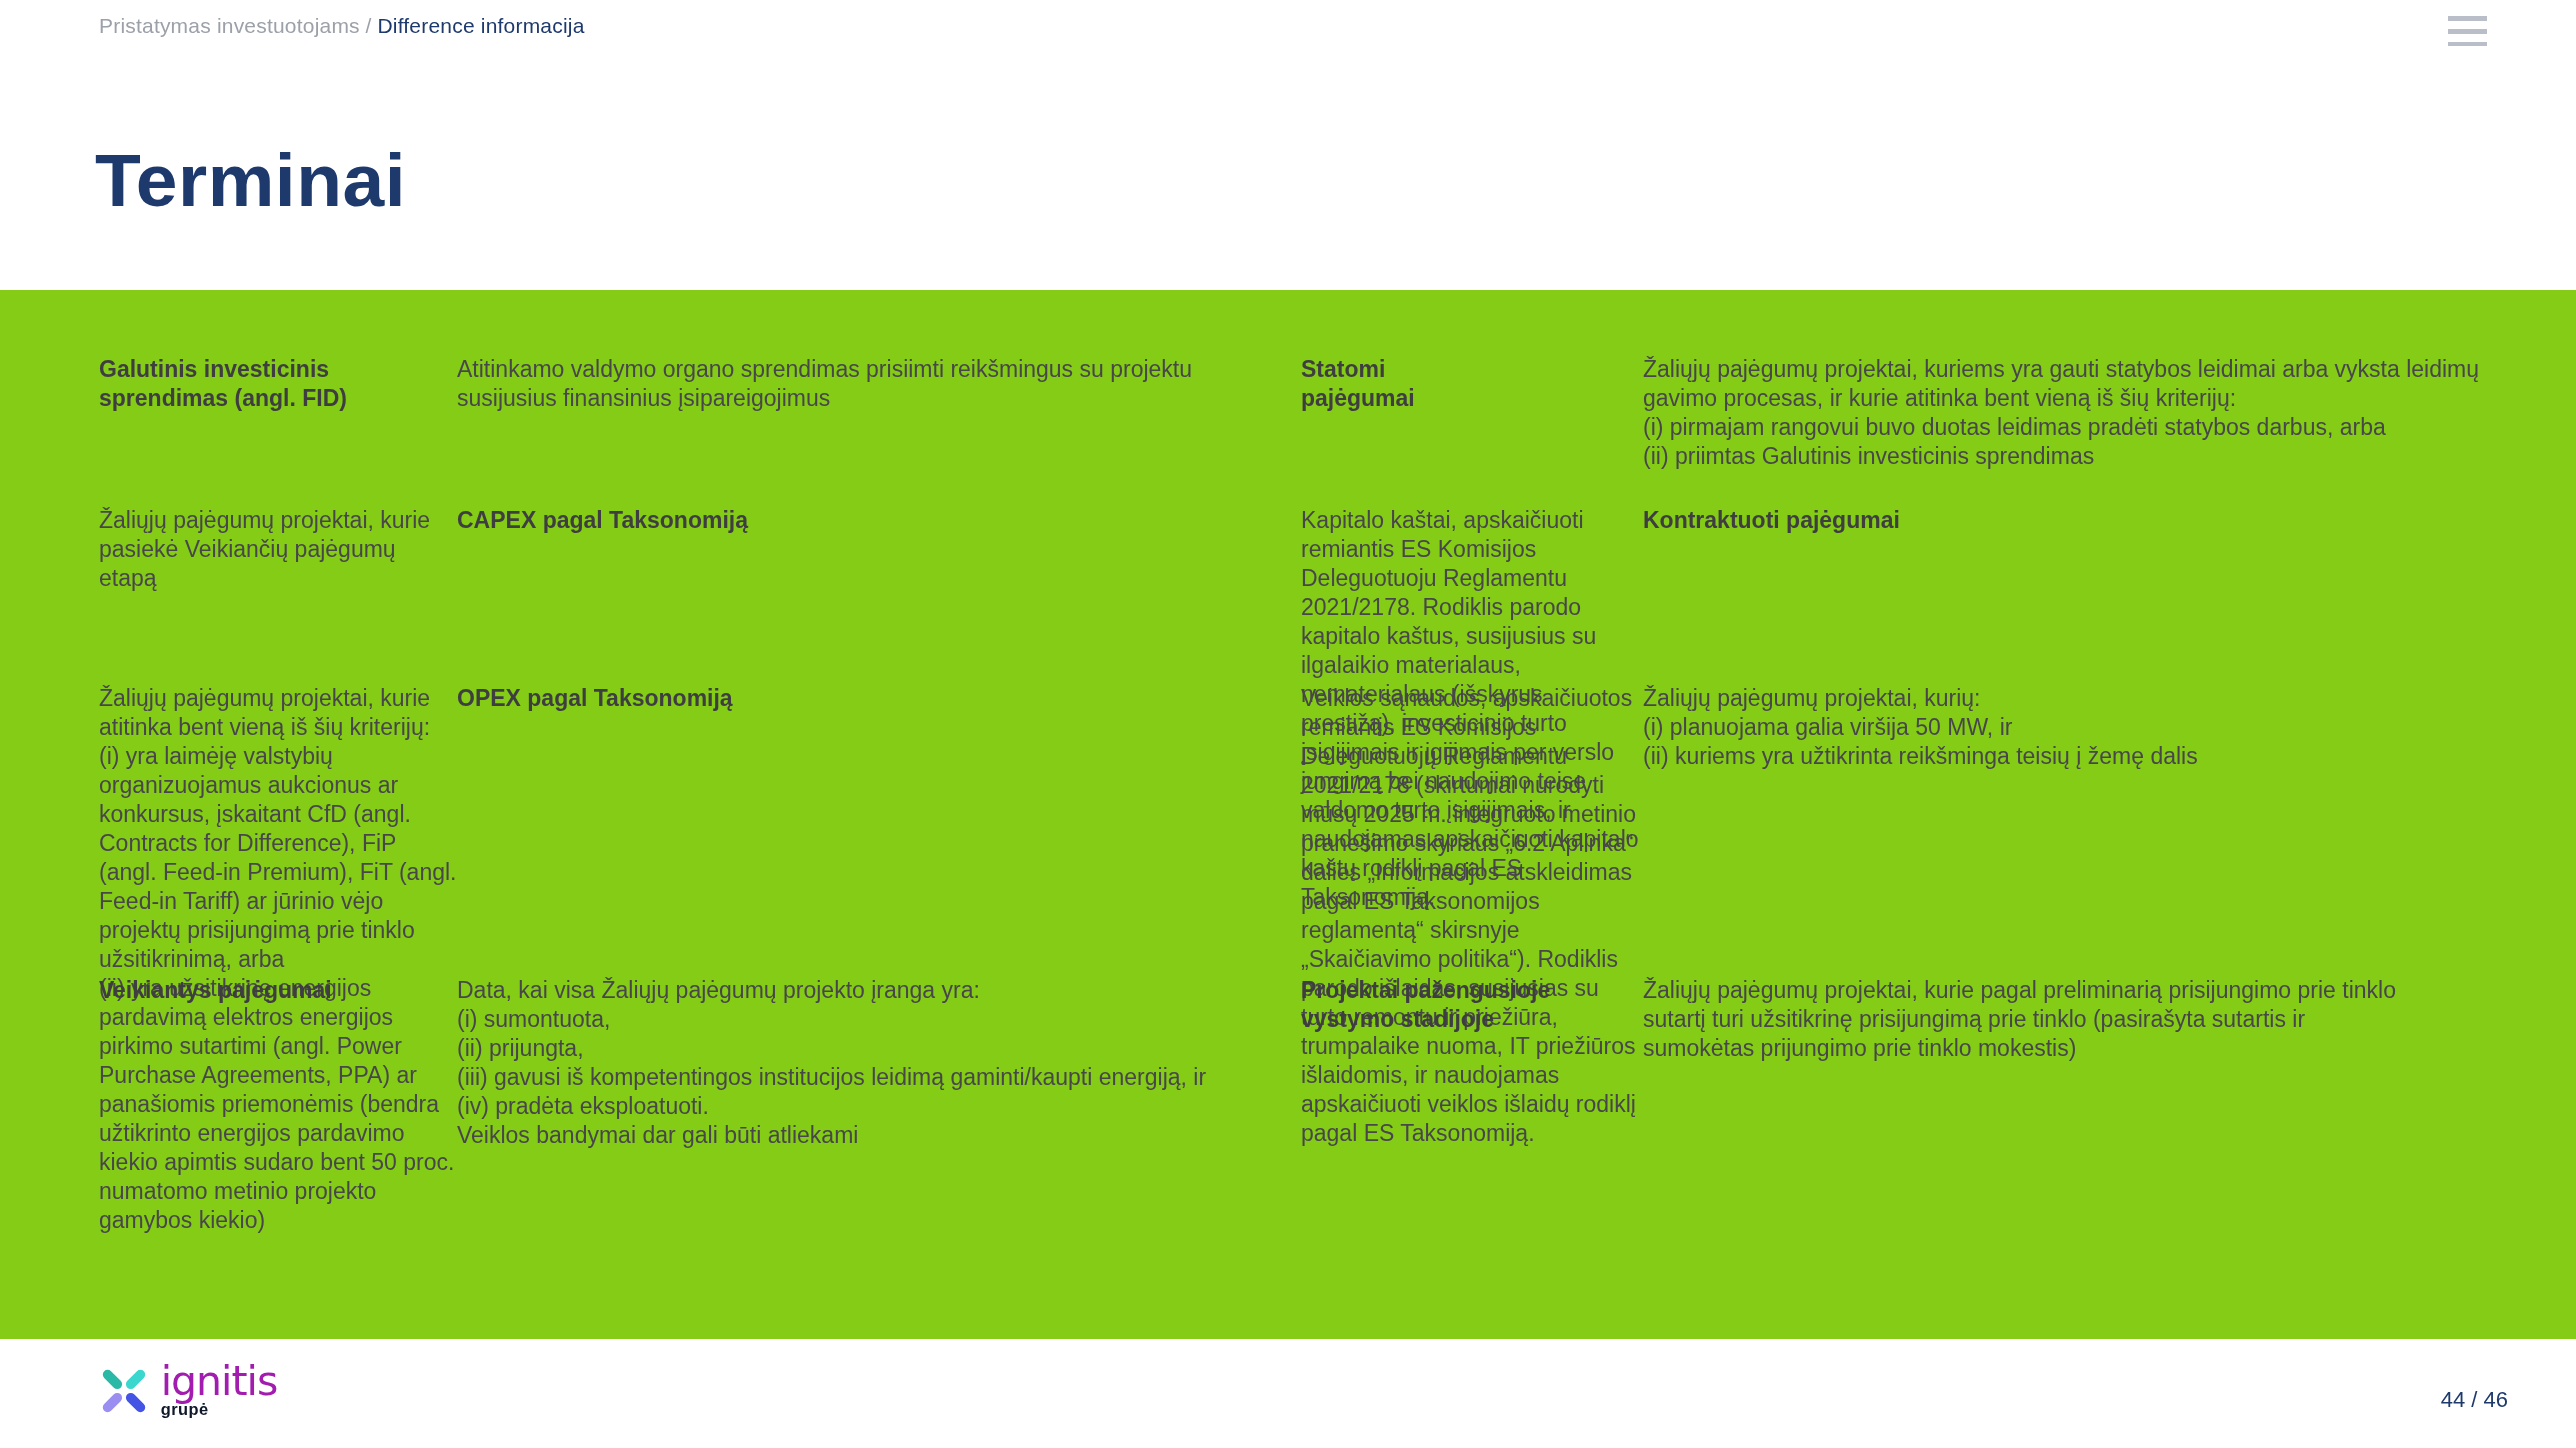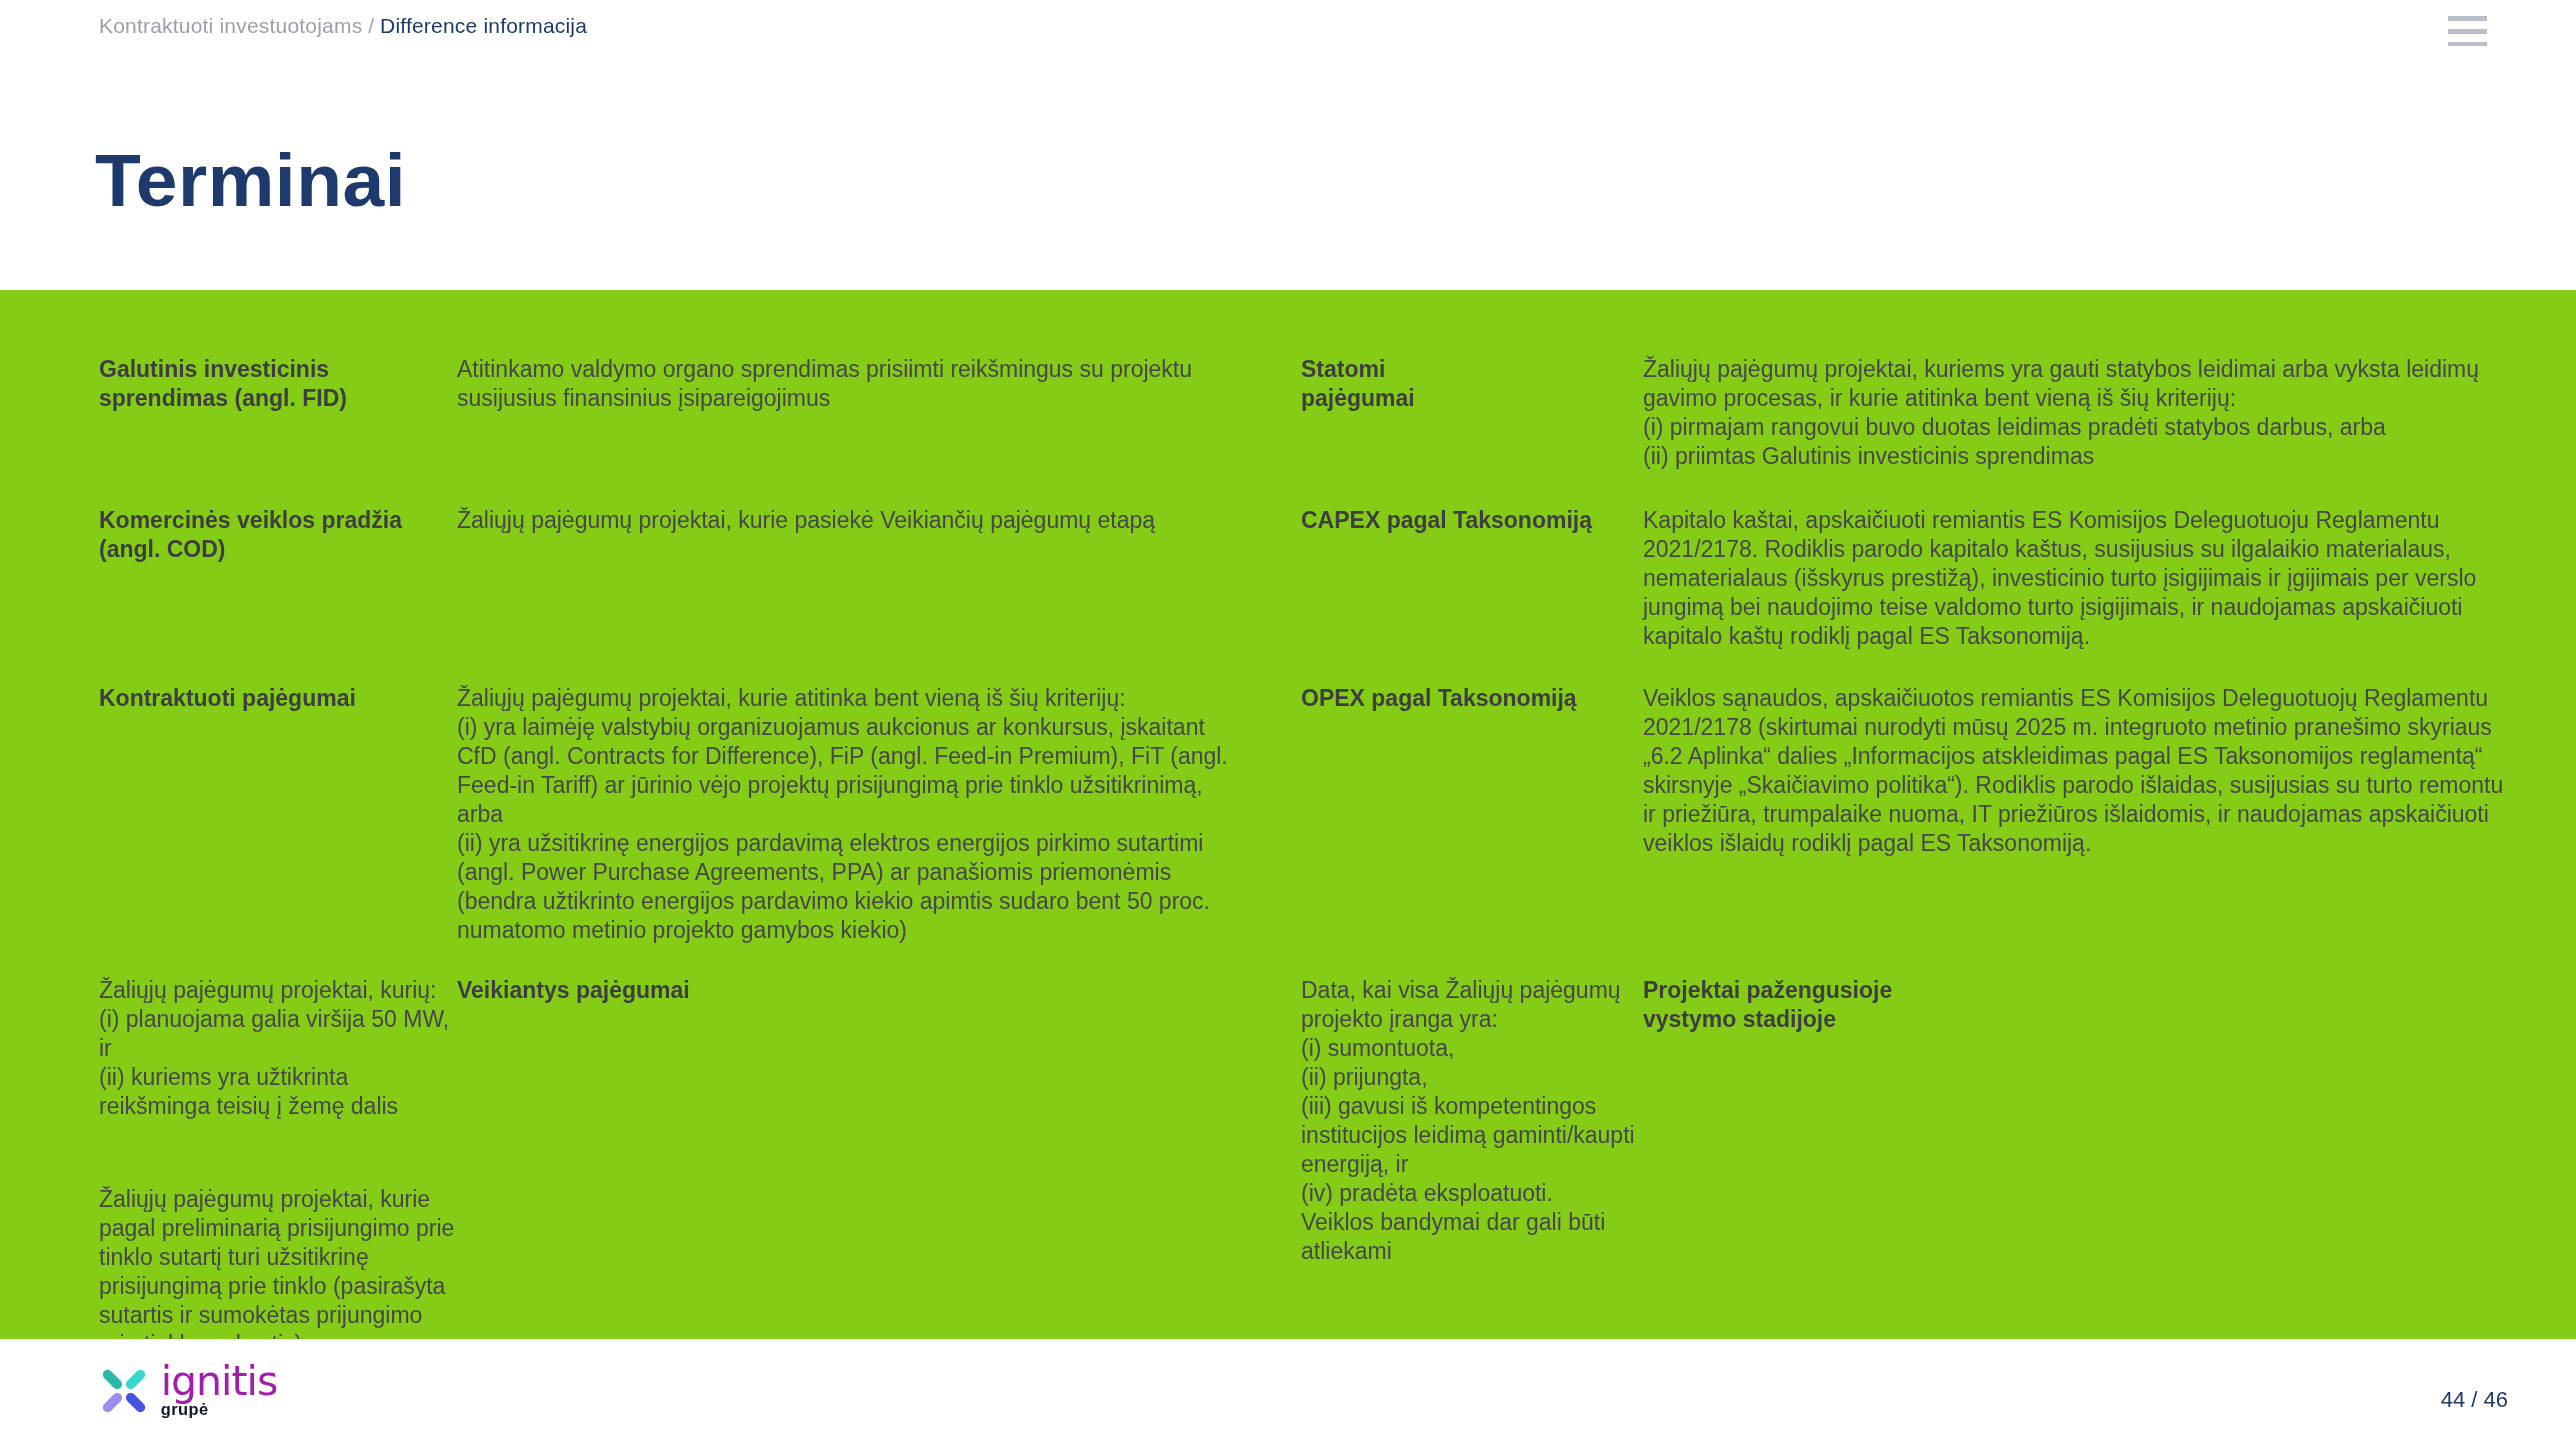--- a/index.html
+++ b/index.html
@@ -71,42 +71,41 @@
   .page-number {
     position: absolute; right: 68px; top: 48px;
     font-size: 22px; color: #1e3a6d;
   }
 </style>
 </head>
 <body>
 
 <div class="header">
   <div class="breadcrumb">
-    <span class="crumb-parent">Kontraktuoti investuotojams</span><span class="crumb-sep">/</span><span class="crumb-current">Difference informacija</span>
+    <span class="crumb-parent">Pristatymas investuotojams</span><span class="crumb-sep">/</span><span class="crumb-current">Difference informacija</span>
   </div>
   <button class="menu-btn" aria-label="menu">
     <span></span>
       <span></span>
       <span></span>
   </button>
   <h1 class="page-title">Terminai</h1>
 </div>
 
 <div class="panel">
   <div class="glossary-grid">
 
     <div class="cell term">Galutinis investicinis sprendimas (angl. FID)</div>
     <div class="cell def left-def">Atitinkamo valdymo organo sprendimas prisiimti reikšmingus su projektu susijusius finansinius įsipareigojimus</div>
     <div class="cell term">Statomi
 pajėgumai</div>
     <div class="cell def right-def">Žaliųjų pajėgumų projektai, kuriems yra gauti statybos leidimai arba vyksta leidimų gavimo procesas, ir kurie atitinka bent vieną iš šių kriterijų:
 (i) pirmajam rangovui buvo duotas leidimas pradėti statybos darbus, arba
 (ii) priimtas Galutinis investicinis sprendimas</div>
 
-    <div class="cell term">Komercinės veiklos pradžia (angl. COD)</div>
     <div class="cell def left-def">Žaliųjų pajėgumų projektai, kurie pasiekė Veikiančių pajėgumų etapą</div>
     <div class="cell term">CAPEX pagal Taksonomiją</div>
     <div class="cell def right-def">Kapitalo kaštai, apskaičiuoti remiantis ES Komisijos Deleguotuoju Reglamentu 2021/2178. Rodiklis parodo kapitalo kaštus, susijusius su ilgalaikio materialaus, nematerialaus (išskyrus prestižą), investicinio turto įsigijimais ir įgijimais per verslo jungimą bei naudojimo teise valdomo turto įsigijimais, ir naudojamas apskaičiuoti kapitalo kaštų rodiklį pagal ES Taksonomiją.</div>
 
     <div class="cell term">Kontraktuoti pajėgumai</div>
     <div class="cell def left-def">Žaliųjų pajėgumų projektai, kurie atitinka bent vieną iš šių kriterijų:
 (i) yra laimėję valstybių organizuojamus aukcionus ar konkursus, įskaitant CfD (angl. Contracts for Difference), FiP (angl. Feed-in Premium), FiT (angl. Feed-in Tariff) ar jūrinio vėjo projektų prisijungimą prie tinklo užsitikrinimą, arba
 (ii) yra užsitikrinę energijos pardavimą elektros energijos pirkimo sutartimi (angl. Power Purchase Agreements, PPA) ar panašiomis priemonėmis (bendra užtikrinto energijos pardavimo kiekio apimtis sudaro bent 50 proc. numatomo metinio projekto gamybos kiekio)</div>
     <div class="cell term">OPEX pagal Taksonomiją</div>
     <div class="cell def right-def">Veiklos sąnaudos, apskaičiuotos remiantis ES Komisijos Deleguotuojų Reglamentu 2021/2178 (skirtumai nurodyti mūsų 2025 m. integruoto metinio pranešimo skyriaus „6.2 Aplinka“ dalies „Informacijos atskleidimas pagal ES Taksonomijos reglamentą“ skirsnyje „Skaičiavimo politika“). Rodiklis parodo išlaidas, susijusias su turto remontu ir priežiūra, trumpalaike nuoma, IT priežiūros išlaidomis, ir naudojamas apskaičiuoti veiklos išlaidų rodiklį pagal ES Taksonomiją.</div>

